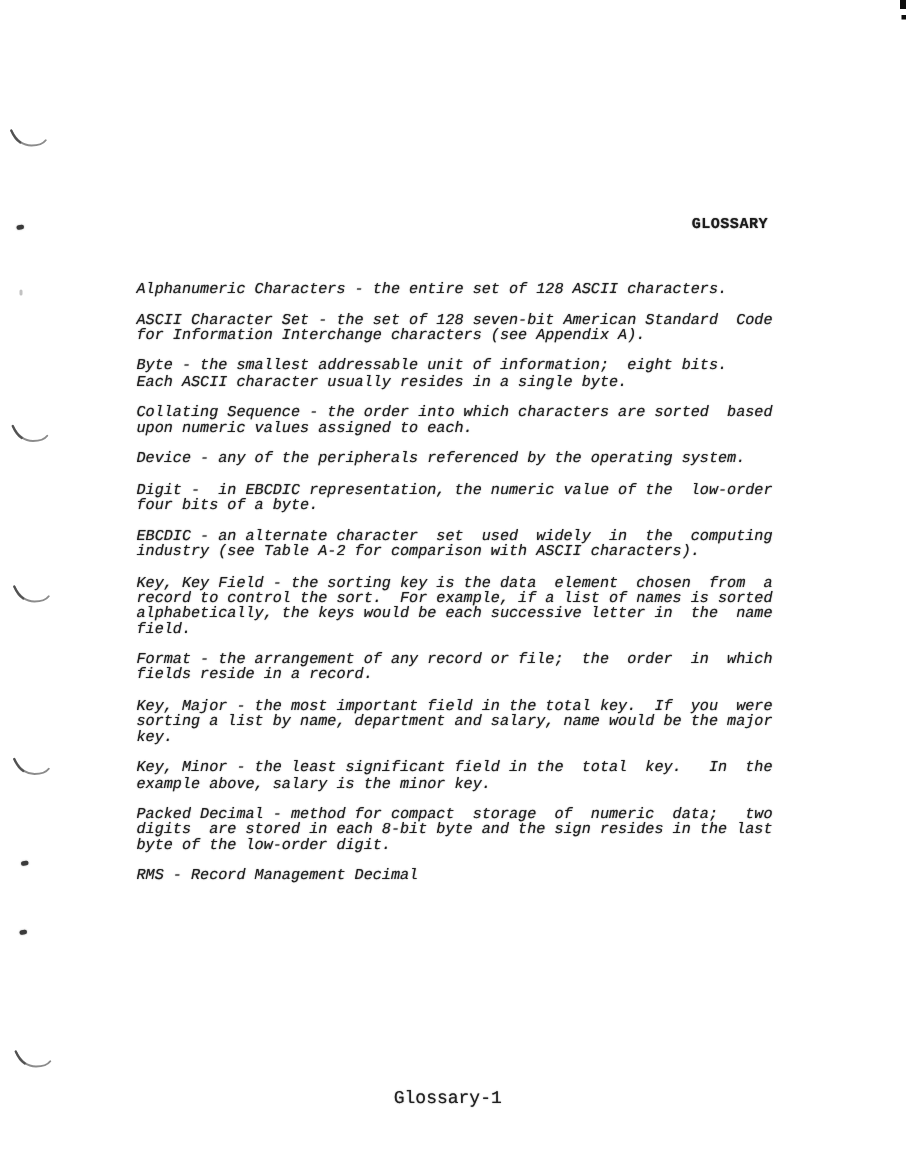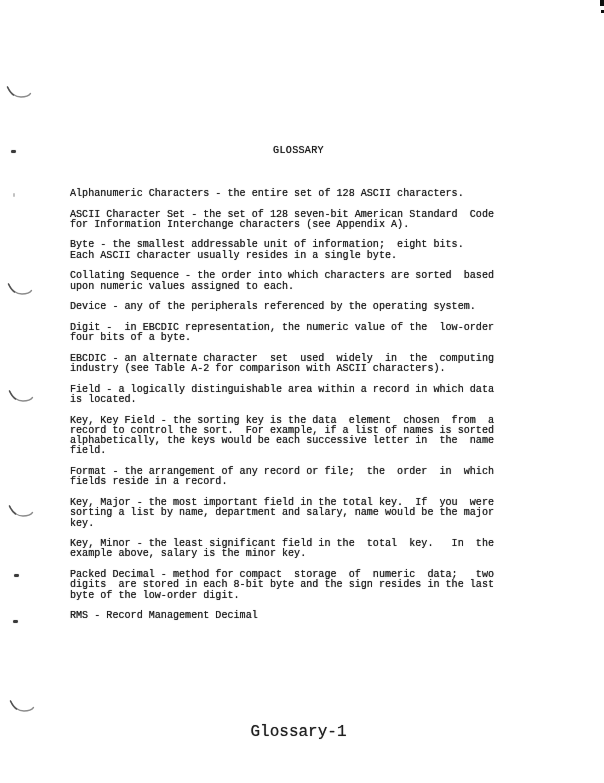--- a/index.html
+++ b/index.html
@@ -19,50 +19,51 @@
     background: #ffffff;
     font-family: "Liberation Mono", "DejaVu Sans Mono", monospace;
     color: #1f1f1f;
   }
   .title {
     position: absolute;
     left: 85px;
     top: 146px;
     width: 427px;
     margin: 0;
-    text-align: center;
+    text-align: right;
     font-size: 10.1px;
     line-height: 10.3px;
-    font-weight: normal;
+    font-weight: bold;
     letter-spacing: 0.3px;
     color: #1c1c1c;
     text-shadow: 0 0 0.8px rgba(25,25,25,0.85);
     white-space: pre;
   }
   .entries {
     position: absolute;
-    left: 70px;
+    left: 91px;
     top: 189px;
     width: 440px;
+    font-style: italic;
   }
   .entries p {
     margin: 0 0 10.3px 0;
     font-size: 10.1px;
     line-height: 10.3px;
     white-space: pre;
     color: #202020;
     text-shadow: 0 0 0.8px rgba(25,25,25,0.75);
   }
   .footer {
     position: absolute;
     left: 85px;
     top: 727px;
     width: 427px;
     text-align: center;
-    font-size: 16px;
+    font-size: 12px;
     line-height: 10.3px;
     color: #202020;
     text-shadow: 0 0 0.8px rgba(25,25,25,0.75);
     white-space: pre;
   }
   .mark {
     position: absolute;
   }
   .mark.dash {
     width: 5px;
@@ -94,22 +95,20 @@
 for Information Interchange characters (see Appendix A).</p>
       <p>Byte - the smallest addressable unit of information;  eight bits.
 Each ASCII character usually resides in a single byte.</p>
       <p>Collating Sequence - the order into which characters are sorted  based
 upon numeric values assigned to each.</p>
       <p>Device - any of the peripherals referenced by the operating system.</p>
       <p>Digit -  in EBCDIC representation, the numeric value of the  low-order
 four bits of a byte.</p>
       <p>EBCDIC - an alternate character  set  used  widely  in  the  computing
 industry (see Table A-2 for comparison with ASCII characters).</p>
-      <p>Field - a logically distinguishable area within a record in which data
-is located.</p>
       <p>Key, Key Field - the sorting key is the data  element  chosen  from  a
 record to control the sort.  For example, if a list of names is sorted
 alphabetically, the keys would be each successive letter in  the  name
 field.</p>
       <p>Format - the arrangement of any record or file;  the  order  in  which
 fields reside in a record.</p>
       <p>Key, Major - the most important field in the total key.  If  you  were
 sorting a list by name, department and salary, name would be the major
 key.</p>
       <p>Key, Minor - the least significant field in the  total  key.   In  the

